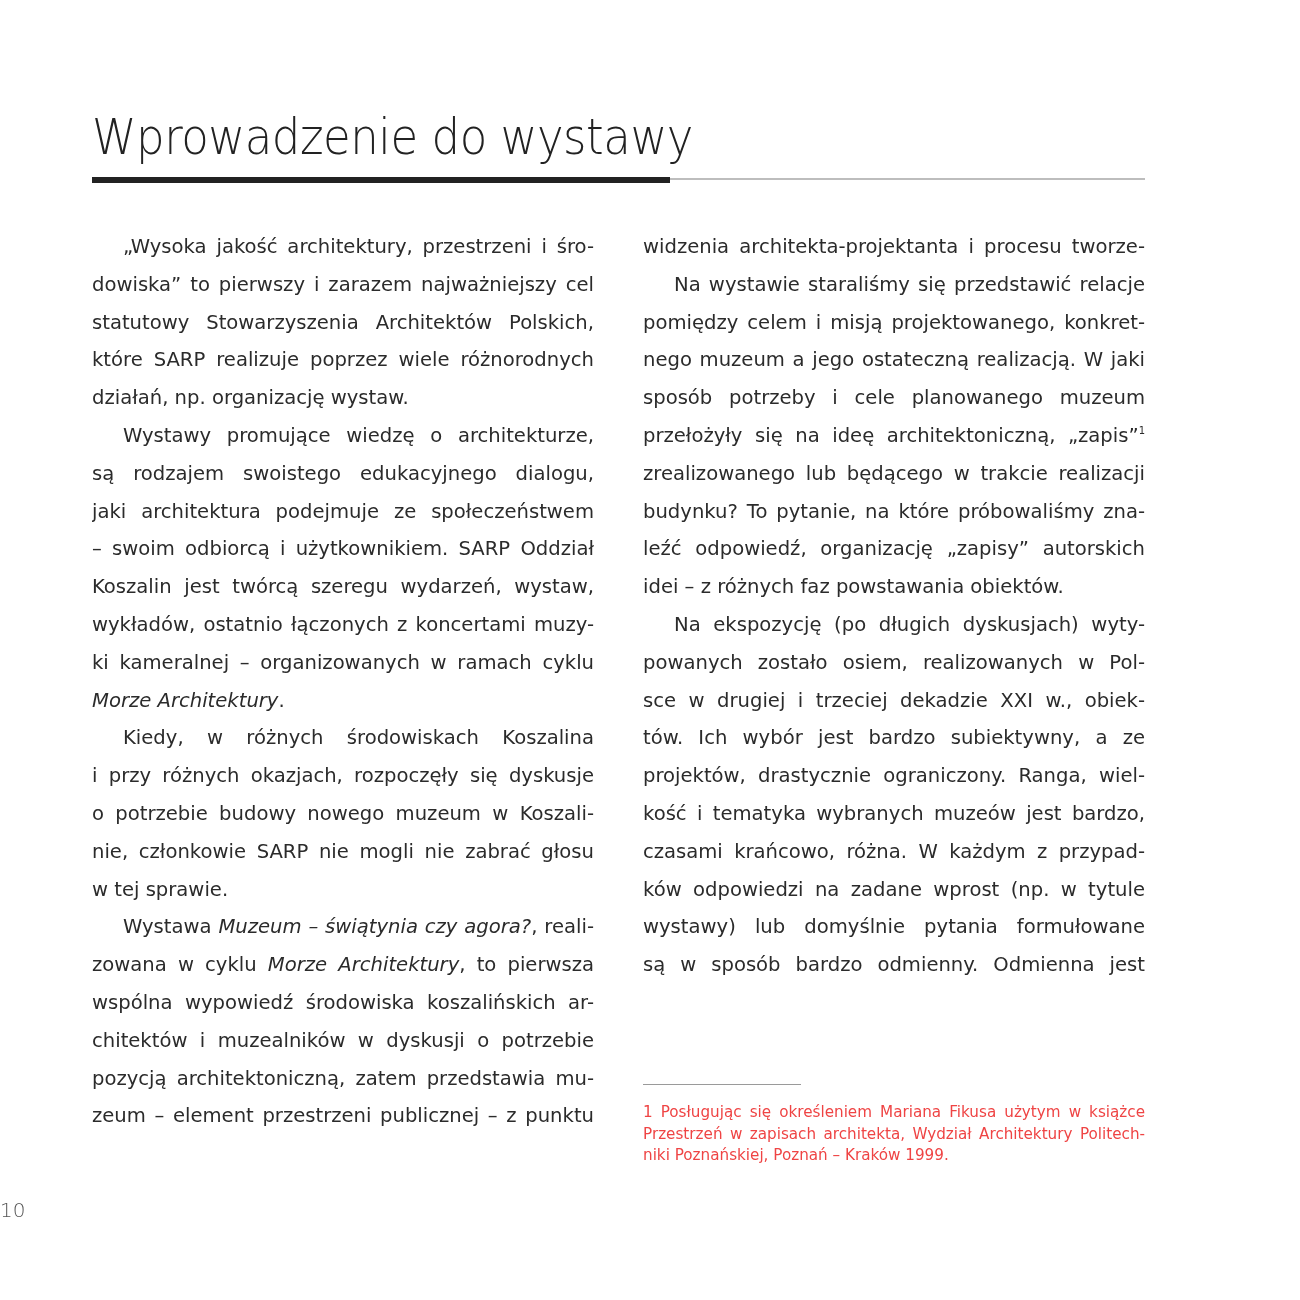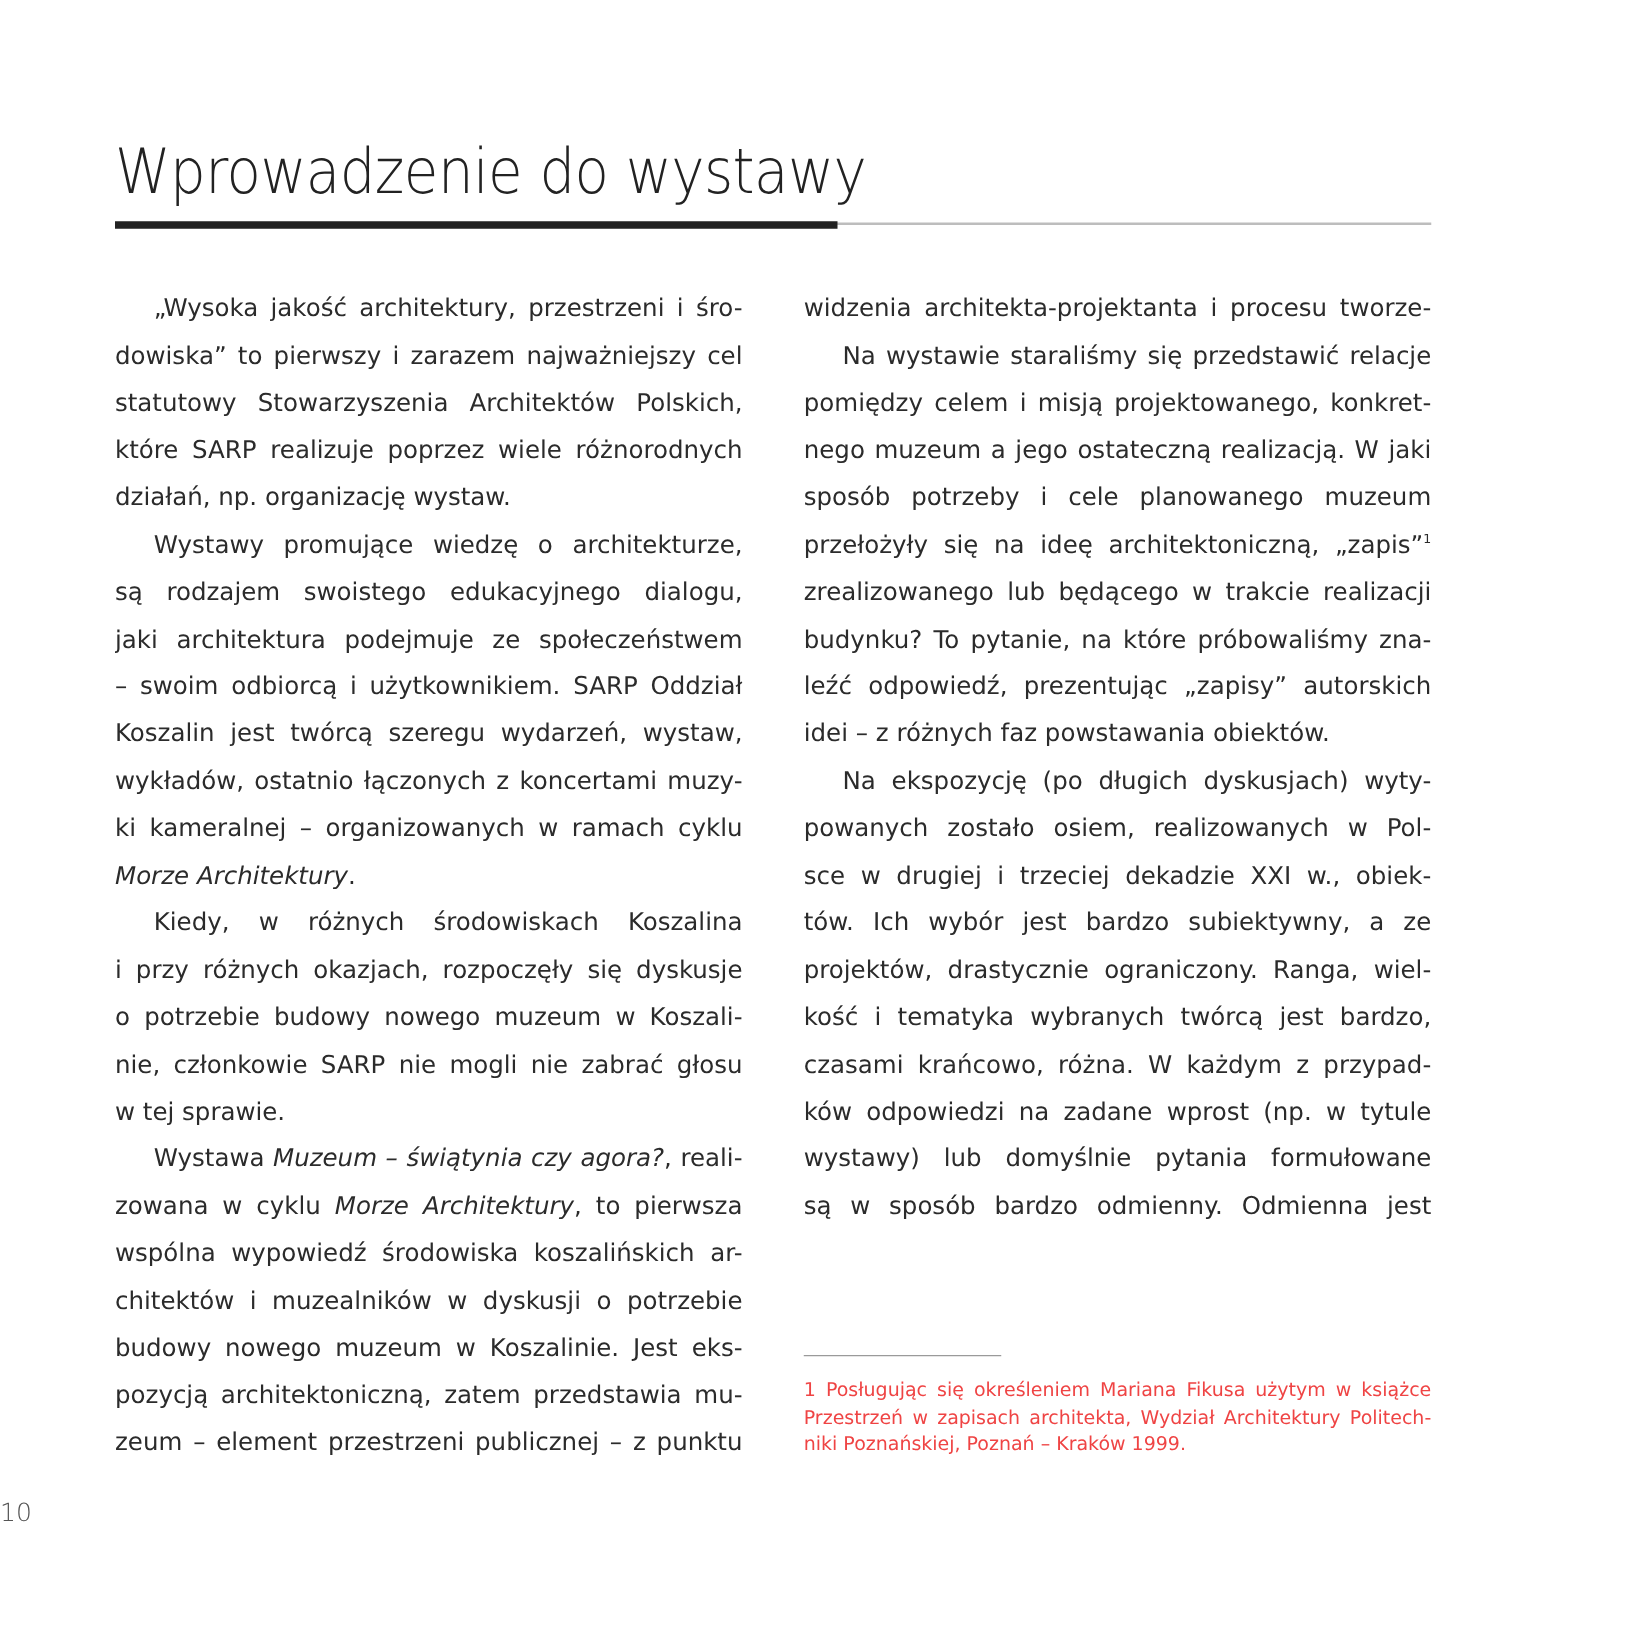--- a/index.html
+++ b/index.html
@@ -50,42 +50,41 @@
   <div class="line last"><i>Morze Architektury</i><span>.</span></div>
   <div class="line indent">Kiedy, w różnych środowiskach Koszalina</div>
   <div class="line">i przy różnych okazjach, rozpoczęły się dyskusje</div>
   <div class="line">o potrzebie budowy nowego muzeum w Koszali-</div>
   <div class="line">nie, członkowie SARP nie mogli nie zabrać głosu</div>
   <div class="line last">w tej sprawie.</div>
   <div class="line indent"><span>Wystawa </span><i>Muzeum – świątynia czy agora?</i><span>, reali-</span></div>
   <div class="line"><span>zowana w cyklu </span><i>Morze Architektury</i><span>, to pierwsza</span></div>
   <div class="line">wspólna wypowiedź środowiska koszalińskich ar-</div>
   <div class="line">chitektów i muzealników w dyskusji o potrzebie</div>
-  <div class="line">budowy nowego muzeum w  Koszalinie. Jest eks-</div>
   <div class="line">pozycją architektoniczną, zatem przedstawia mu-</div>
   <div class="line">zeum – element przestrzeni publicznej – z punktu</div>
 </div>
 
 <div class="col col-right">
   <div class="line">widzenia architekta-projektanta i procesu tworze-</div>
   <div class="line indent">Na wystawie staraliśmy się przedstawić relacje</div>
   <div class="line">pomiędzy celem i misją projektowanego, konkret-</div>
   <div class="line">nego muzeum a jego ostateczną realizacją. W jaki</div>
   <div class="line">sposób potrzeby i cele planowanego muzeum</div>
   <div class="line"><span>przełożyły się na ideę architektoniczną, „zapis”</span><sup>1</sup></div>
   <div class="line">zrealizowanego lub będącego w trakcie realizacji</div>
   <div class="line">budynku? To pytanie, na które próbowaliśmy zna-</div>
-  <div class="line">leźć odpowiedź, prezentując „zapisy” autorskich</div>
+  <div class="line">leźć odpowiedź, organizację „zapisy” autorskich</div>
   <div class="line last">idei – z różnych faz powstawania obiektów.</div>
   <div class="line indent">Na ekspozycję (po długich dyskusjach) wyty-</div>
   <div class="line">powanych zostało osiem, realizowanych w Pol-</div>
   <div class="line">sce w drugiej i  trzeciej dekadzie XXI w., obiek-</div>
   <div class="line">tów. Ich wybór jest bardzo subiektywny, a ze</div>
   <div class="line">projektów, drastycznie ograniczony. Ranga, wiel-</div>
-  <div class="line">kość i tematyka wybranych twórcą jest bardzo,</div>
+  <div class="line">kość i tematyka wybranych muzeów jest bardzo,</div>
   <div class="line">czasami krańcowo, różna. W każdym z  przypad-</div>
   <div class="line">ków odpowiedzi na zadane wprost (np. w tytule</div>
   <div class="line">wystawy) lub domyślnie pytania formułowane</div>
   <div class="line">są w sposób bardzo odmienny. Odmienna jest</div>
 </div>
 
 <div class="fn-rule"></div>
 <div class="footnote">
   <div class="fl">1  Posługując się określeniem Mariana Fikusa użytym w książce</div>
   <div class="fl">Przestrzeń w zapisach architekta, Wydział Architektury Politech-</div>

